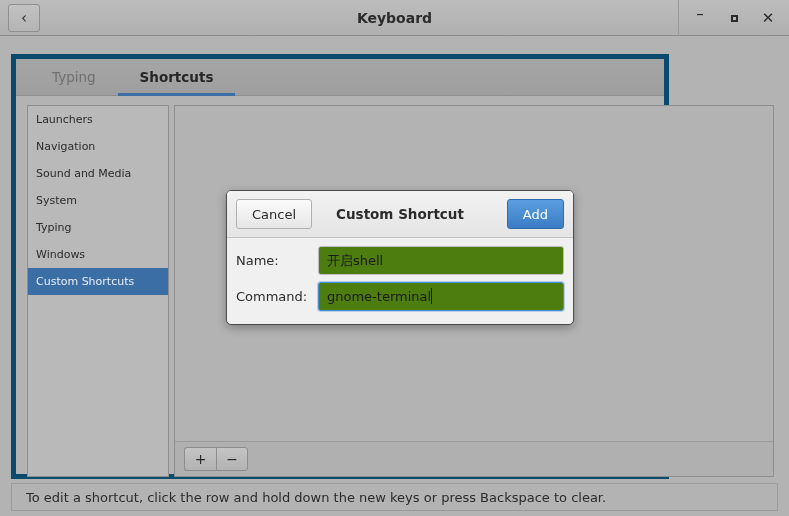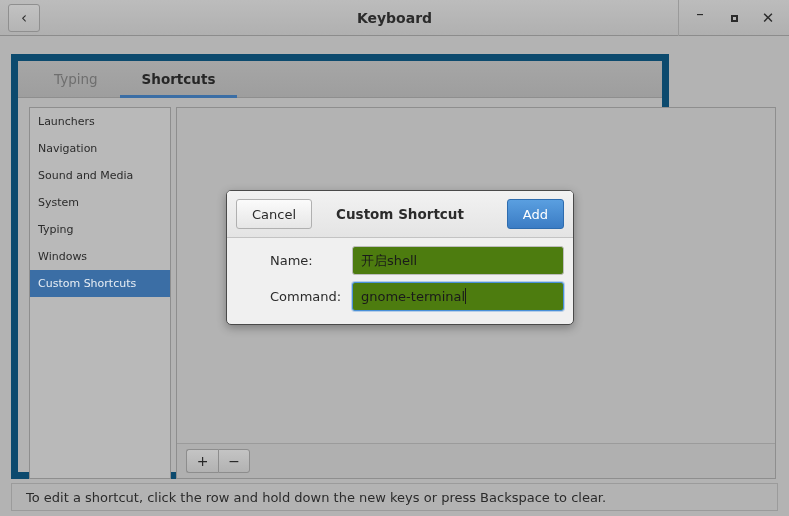--- a/index.html
+++ b/index.html
@@ -65,21 +65,21 @@
   .window-body {
     position: absolute; left: 0; top: 36px;
     width: 789px; height: 480px;
     background: #b3b3b3;
   }
 
   
   .notebook {
     position: absolute; left: 11px; top: 18px;
     width: 658px; height: 425px;
-    border: 7px solid #0c4a6e;
+    border: 5px solid #0c4a6e;
     background: #b3b3b3;
   }
   .tabbar {
     position: relative;
     height: 37px;
     background: linear-gradient(to bottom, #a6a6a6, #9e9e9e);
     border-bottom: 1px solid #8e8e8e;
     display: flex; align-items: stretch;
     padding-left: 14px;
   }
@@ -230,21 +230,20 @@
     border: 1px solid #2e6cae;
     color: #ffffff;
     justify-content: flex-end;
   }
   .dlg-body {
     padding: 8px 9px 9px 9px;
   }
   .form-row {
     display: flex; align-items: center;
     margin-bottom: 7px;
-    margin-left: 34px;
   }
   .form-row:last-child { margin-bottom: 0; }
   .form-label {
     width: 82px;
     font-size: 13px;
     color: #2b2b2b;
   }
   .form-input {
     flex: 1;
     height: 29px;

